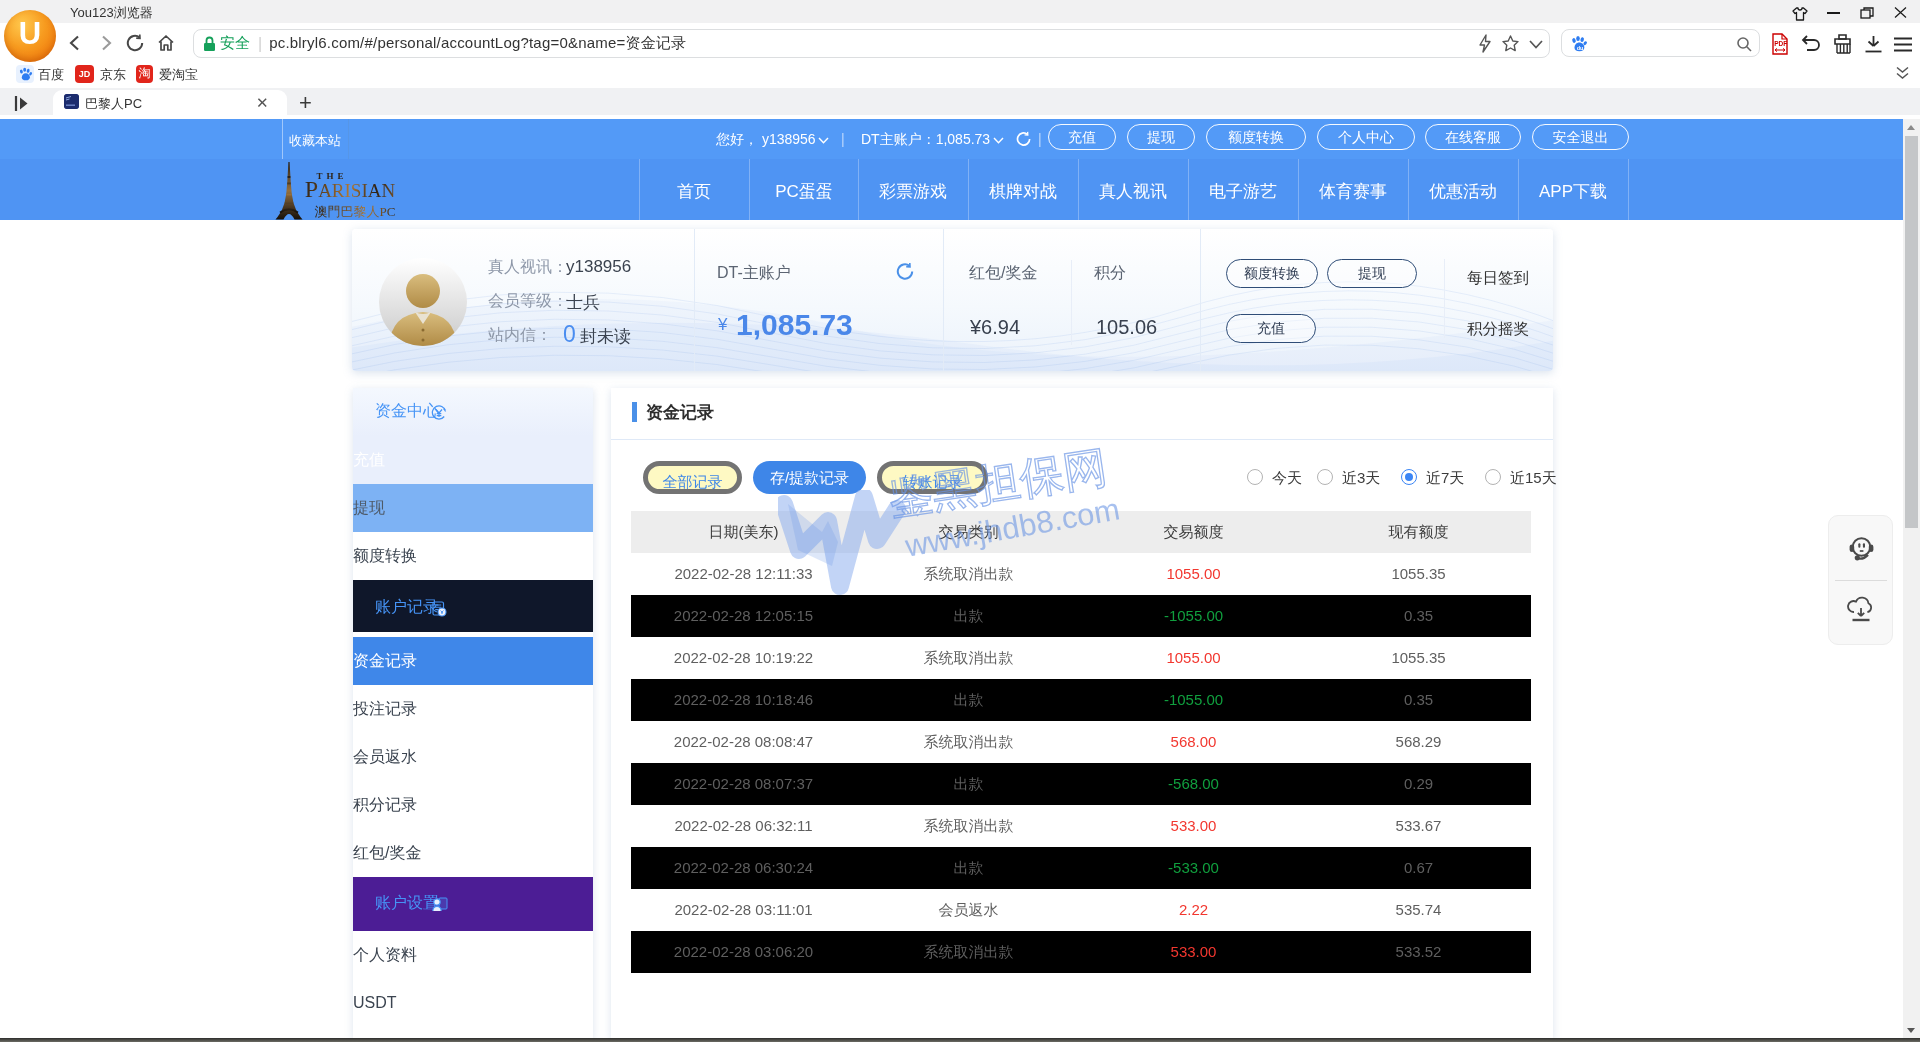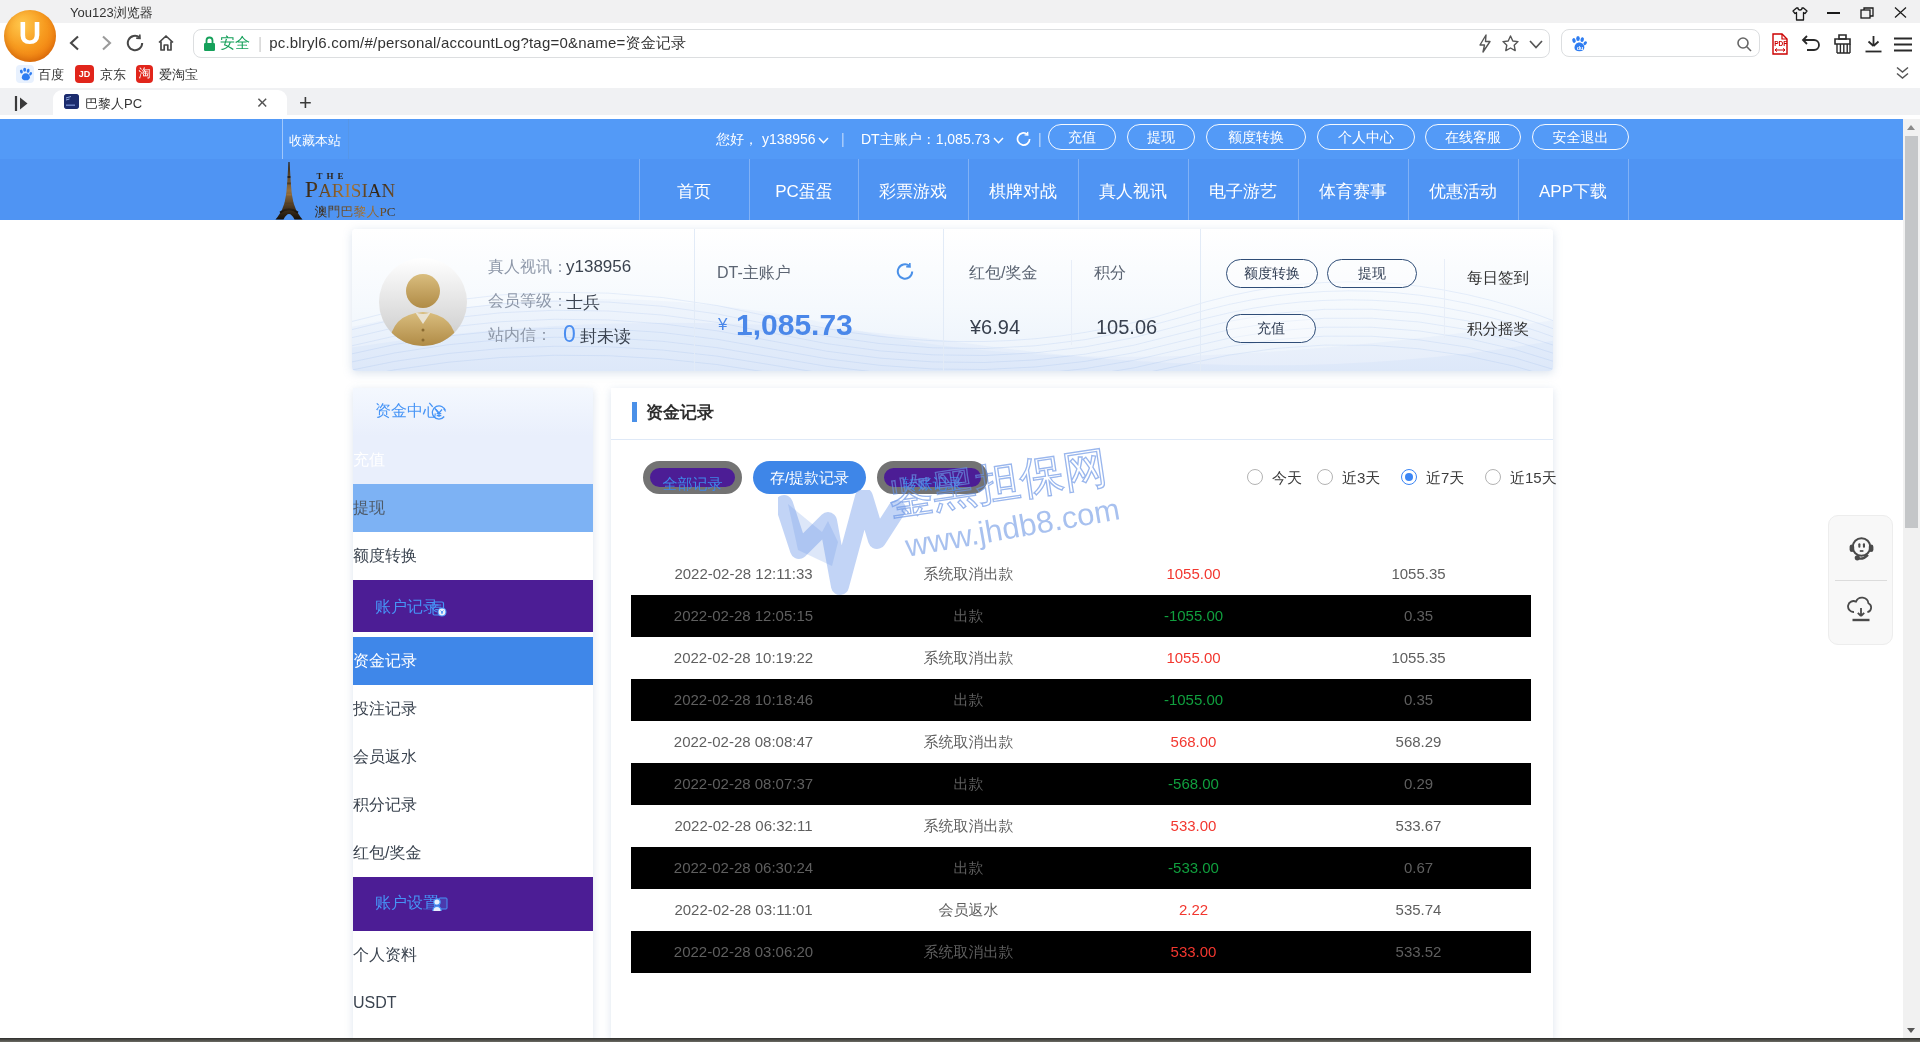--- a/index.html
+++ b/index.html
@@ -45,21 +45,21 @@
 
 #sidebar { position:absolute; left:353px; top:388px; width:240px; height:650px; background:#fff; box-shadow:0 2px 8px rgba(120,150,190,.25); }
 .sbitem { position:absolute; left:0; width:240px; font-size:16px; color:#3b4450; }
 .sbhead { background:#e9effc; color:#4694f6; }
 
 #content { position:absolute; left:611px; top:388px; width:942px; height:650px; background:#fff; box-shadow:0 2px 8px rgba(120,150,190,.25); }
 #ctitlebar { position:absolute; left:21px; top:14px; width:5px; height:20px; background:#4a90e8; }
 #ctitle { position:absolute; left:35px; top:13px; font-size:17px; font-weight:bold; color:#2e2e2e; }
 #cdivider { position:absolute; left:0; top:51px; width:942px; height:1px; background:#dfe9f7; }
 .fbtn { position:absolute; top:73px; height:33px; border-radius:17px; text-align:center; font-size:15px; line-height:31px; }
-.fbtn.outline { border:7px solid #737373; color:#3f87e8; background:#4c1d95; }
+.fbtn.outline { border:5px solid #737373; color:#3f87e8; background:#fef9c3; }
 .fbtn.fill { background:#3e86e8; color:#fff; line-height:33px; }
 .radio { position:absolute; top:81px; width:16px; height:16px; border-radius:50%; border:1px solid #b3b3b3; background:#fff; }
 .radio.sel { border:1px solid #3b85f5; }
 .radio.sel::after { content:""; position:absolute; left:3px; top:3px; width:8px; height:8px; border-radius:50%; background:#3b85f5; }
 .rlabel { position:absolute; top:81px; font-size:15px; color:#3c3c3c; white-space:nowrap; }
 #thead { position:absolute; left:20px; top:123px; width:900px; height:42px; background:#ededed; }
 .th { position:absolute; top:12px; width:225px; text-align:center; font-size:15px; color:#3c3c3c; }
 .tr { position:absolute; left:20px; width:900px; height:42px; }
 .tr.odd { background:#000000; }
 .td { position:absolute; top:12px; width:225px; text-align:center; font-size:15px; color:#5f5f5f; }
@@ -332,21 +332,21 @@
     <svg class="abs" style="left:78px;top:17px" width="16" height="16" viewBox="0 0 16 16">
         <path d="M14.5 6.5 A6.6 6.6 0 1 0 13.2 11.5" fill="none" stroke="#4694f6" stroke-width="1.3"></path>
         <path d="M5 4.5 L8 8 L11 4.5 M8 8 V12 M5.7 8.7 H10.3 M5.7 10.7 H10.3" stroke="#4694f6" stroke-width="1.2" fill="none"></path>
         <path d="M13.5 2.5 l0.5 1.2 1.2 0.5 -1.2 0.5 -0.5 1.2 -0.5 -1.2 -1.2 -0.5 1.2 -0.5 Z" fill="#4694f6"></path>
       </svg>
     <div style="padding-top:13px;padding-left:22px">资金中心</div>
   </div>
   <div class="sbitem" style="top:48px;height:48px;background:#e9effc;color:#fff;line-height:48px">充值</div>
   <div class="sbitem" style="top:96px;height:48px;background:#7db2f4;color:#4e5a68;line-height:48px">提现</div>
   <div class="sbitem" style="top:144px;height:48px;background:#fff;line-height:48px">额度转换</div>
-  <div class="sbitem sbhead" style="top:192px;height:52px;background:#4c1d95">
+  <div class="sbitem sbhead" style="top:192px;height:52px;background:#0f172a">
     <svg class="abs" style="left:79px;top:21px" width="15" height="16" viewBox="0 0 15 16">
         <rect x="1" y="1" width="10.5" height="13" rx="1.5" fill="none" stroke="#4694f6" stroke-width="1.2"></rect>
         <path d="M3.2 4 H9.2 M3.2 6.3 H9.2 M3.2 8.6 H6" stroke="#4694f6" stroke-width="1.1"></path>
         <circle cx="10" cy="11" r="4" fill="#e9effc" stroke="#4694f6" stroke-width="1.1"></circle>
         <path d="M8.5 9.5 L10 11 L11.5 9.5 M10 11 V13 M9 11.7 H11" stroke="#4694f6" stroke-width="0.9" fill="none"></path>
       </svg>
     <div style="padding-top:17px;padding-left:22px">账户记录</div>
   </div>
   <div class="sbitem" style="top:249px;height:48px;background:#3f87e9;color:#fff;line-height:48px">资金记录</div>
   <div class="sbitem" style="top:297px;height:48px;line-height:48px">投注记录</div>
@@ -372,20 +372,26 @@
   <div class="fbtn fill" style="left:142px;width:113px">存/提款记录</div>
   <div class="fbtn outline" style="left:266px;width:111px">转账记录</div>
   <div class="radio" style="left:636px"></div>
     <div class="rlabel" style="left:661px">今天</div>
   <div class="radio" style="left:706px"></div>
     <div class="rlabel" style="left:731px">近3天</div>
   <div class="radio sel" style="left:790px"></div>
     <div class="rlabel" style="left:815px">近7天</div>
   <div class="radio" style="left:874px"></div>
     <div class="rlabel" style="left:899px">近15天</div>
+  <div id="thead">
+    <div class="th" style="left:0">日期(美东)</div>
+      <div class="th" style="left:225px">交易类别</div>
+      <div class="th" style="left:450px">交易额度</div>
+      <div class="th" style="left:675px">现有额度</div>
+  </div>
   <div class="tr" style="top:165px">
       <div class="td" style="left:0">2022-02-28 12:11:33</div>
       <div class="td" style="left:225px">系统取消出款</div>
       <div class="td red" style="left:450px">1055.00</div>
       <div class="td" style="left:675px">1055.35</div>
     </div>
   <div class="tr odd" style="top:207px">
       <div class="td" style="left:0">2022-02-28 12:05:15</div>
       <div class="td" style="left:225px">出款</div>
       <div class="td green" style="left:450px">-1055.00</div>

